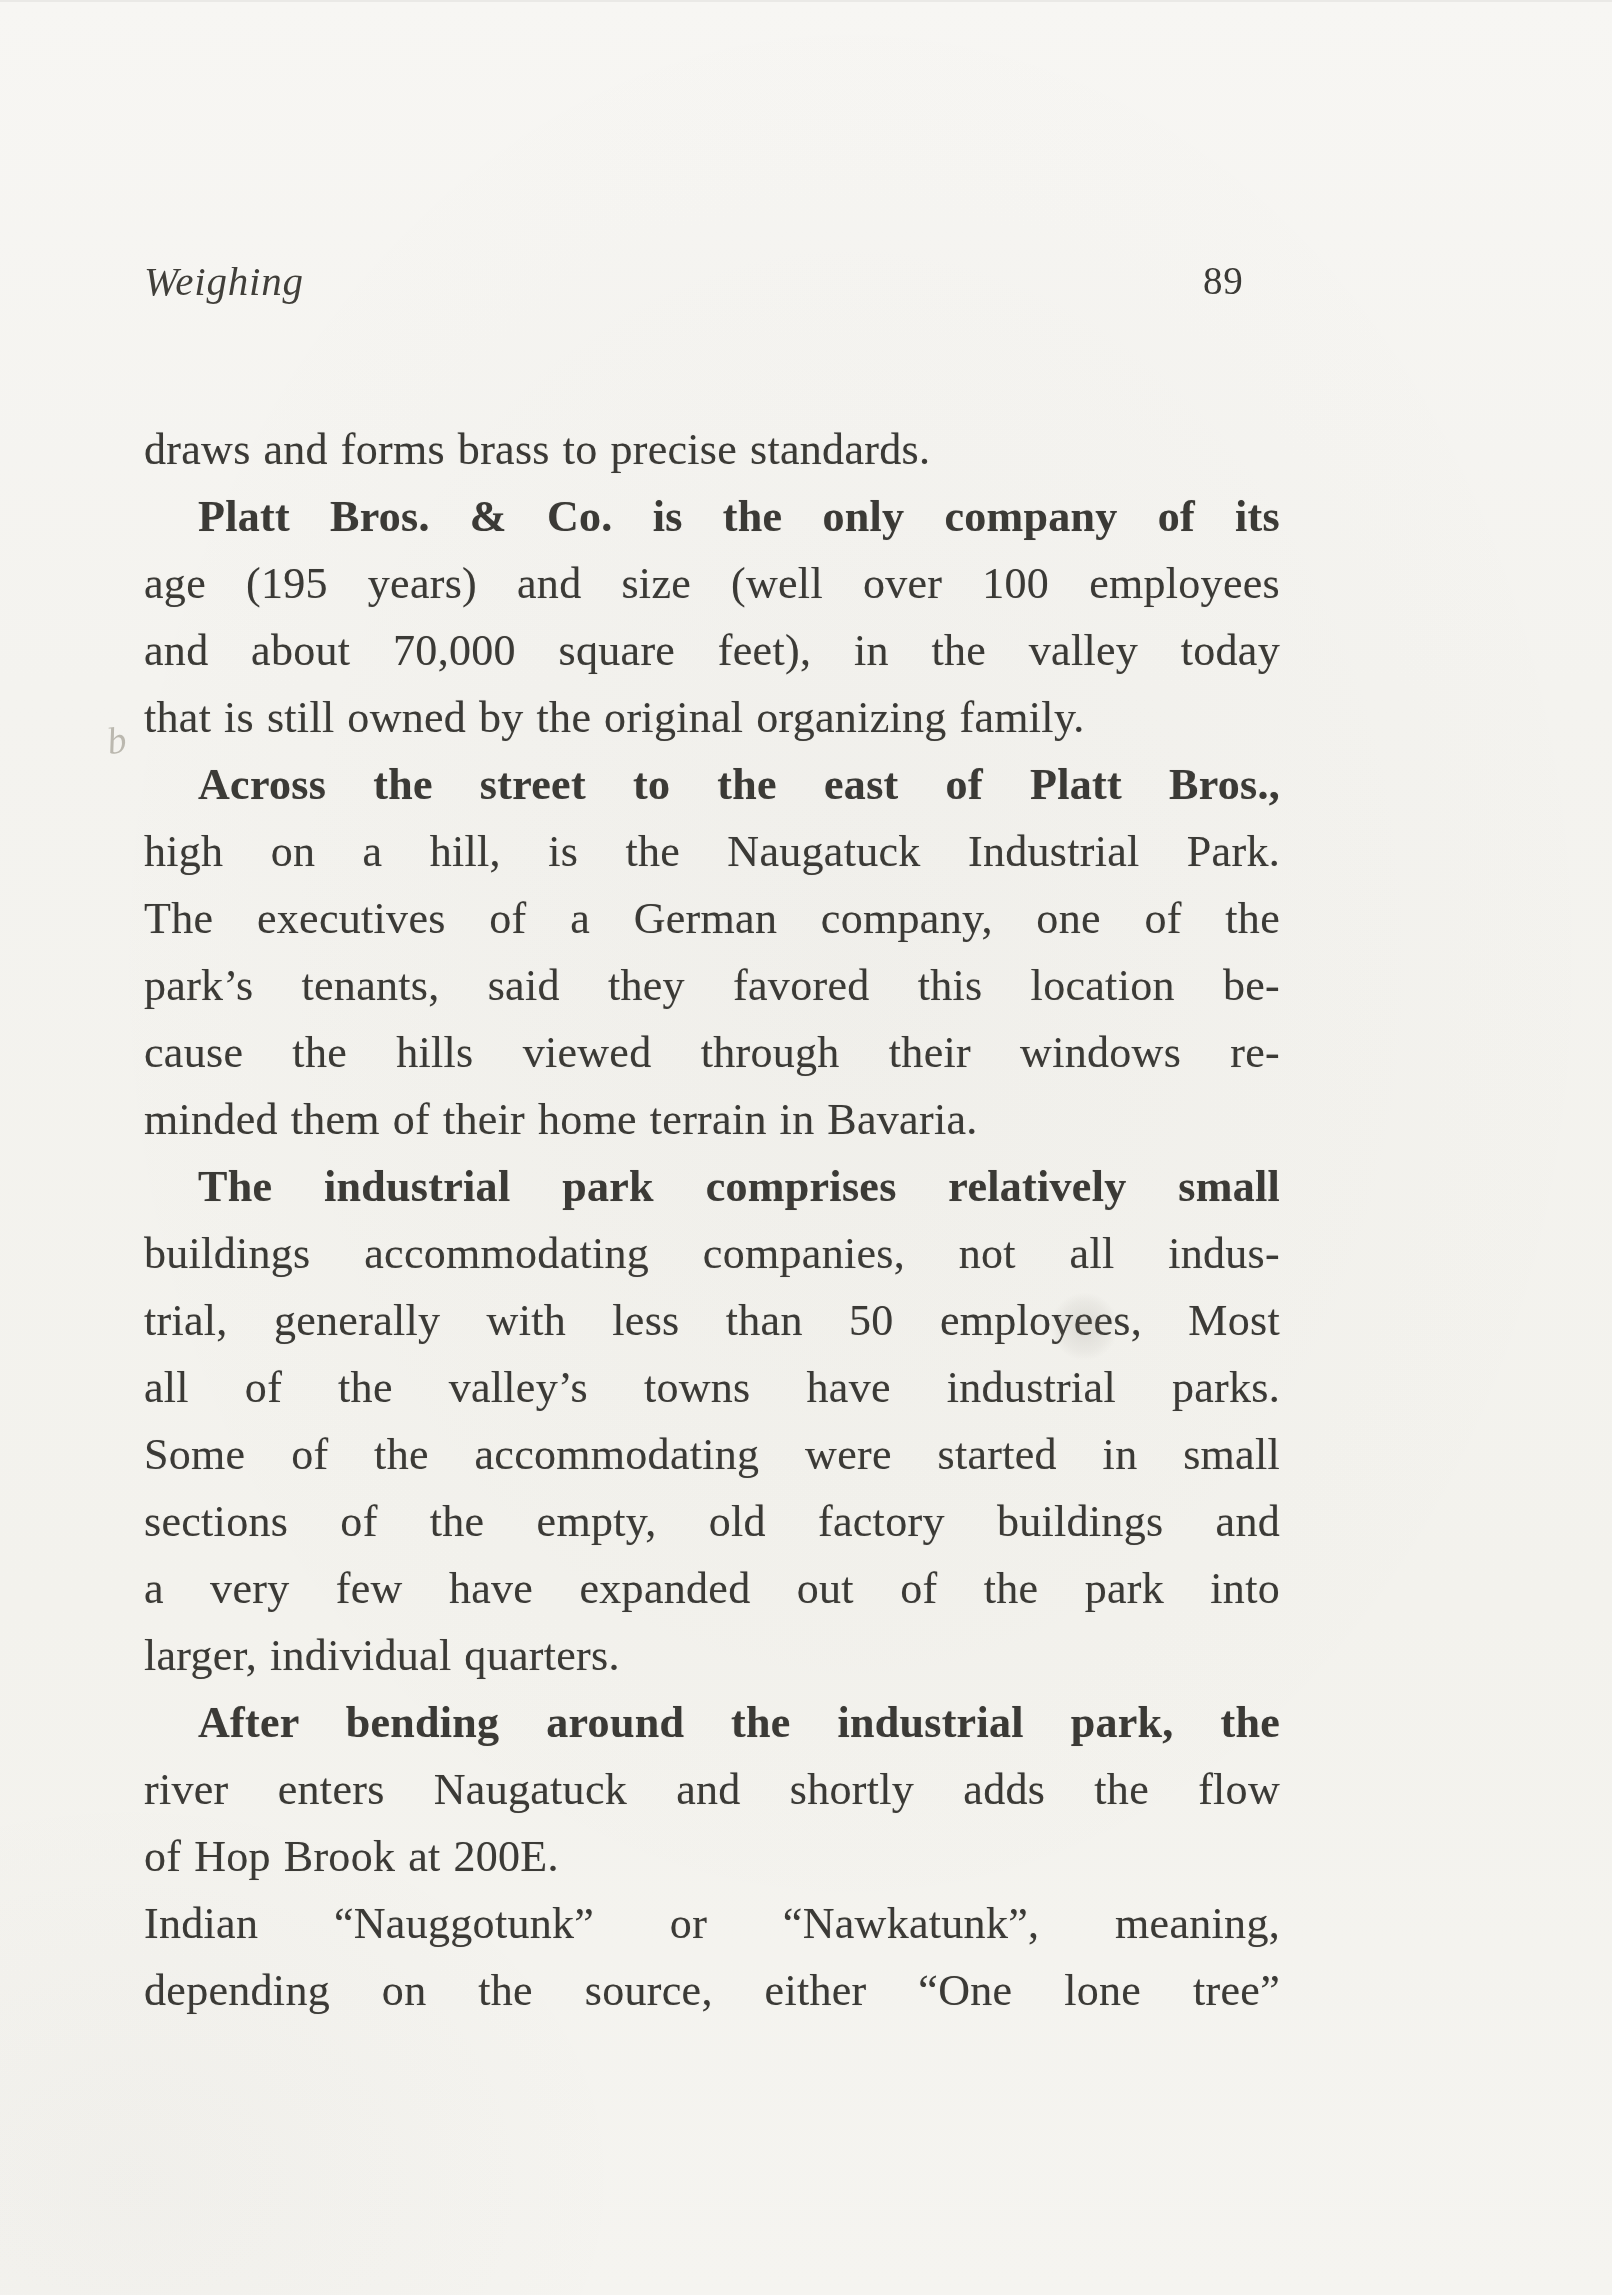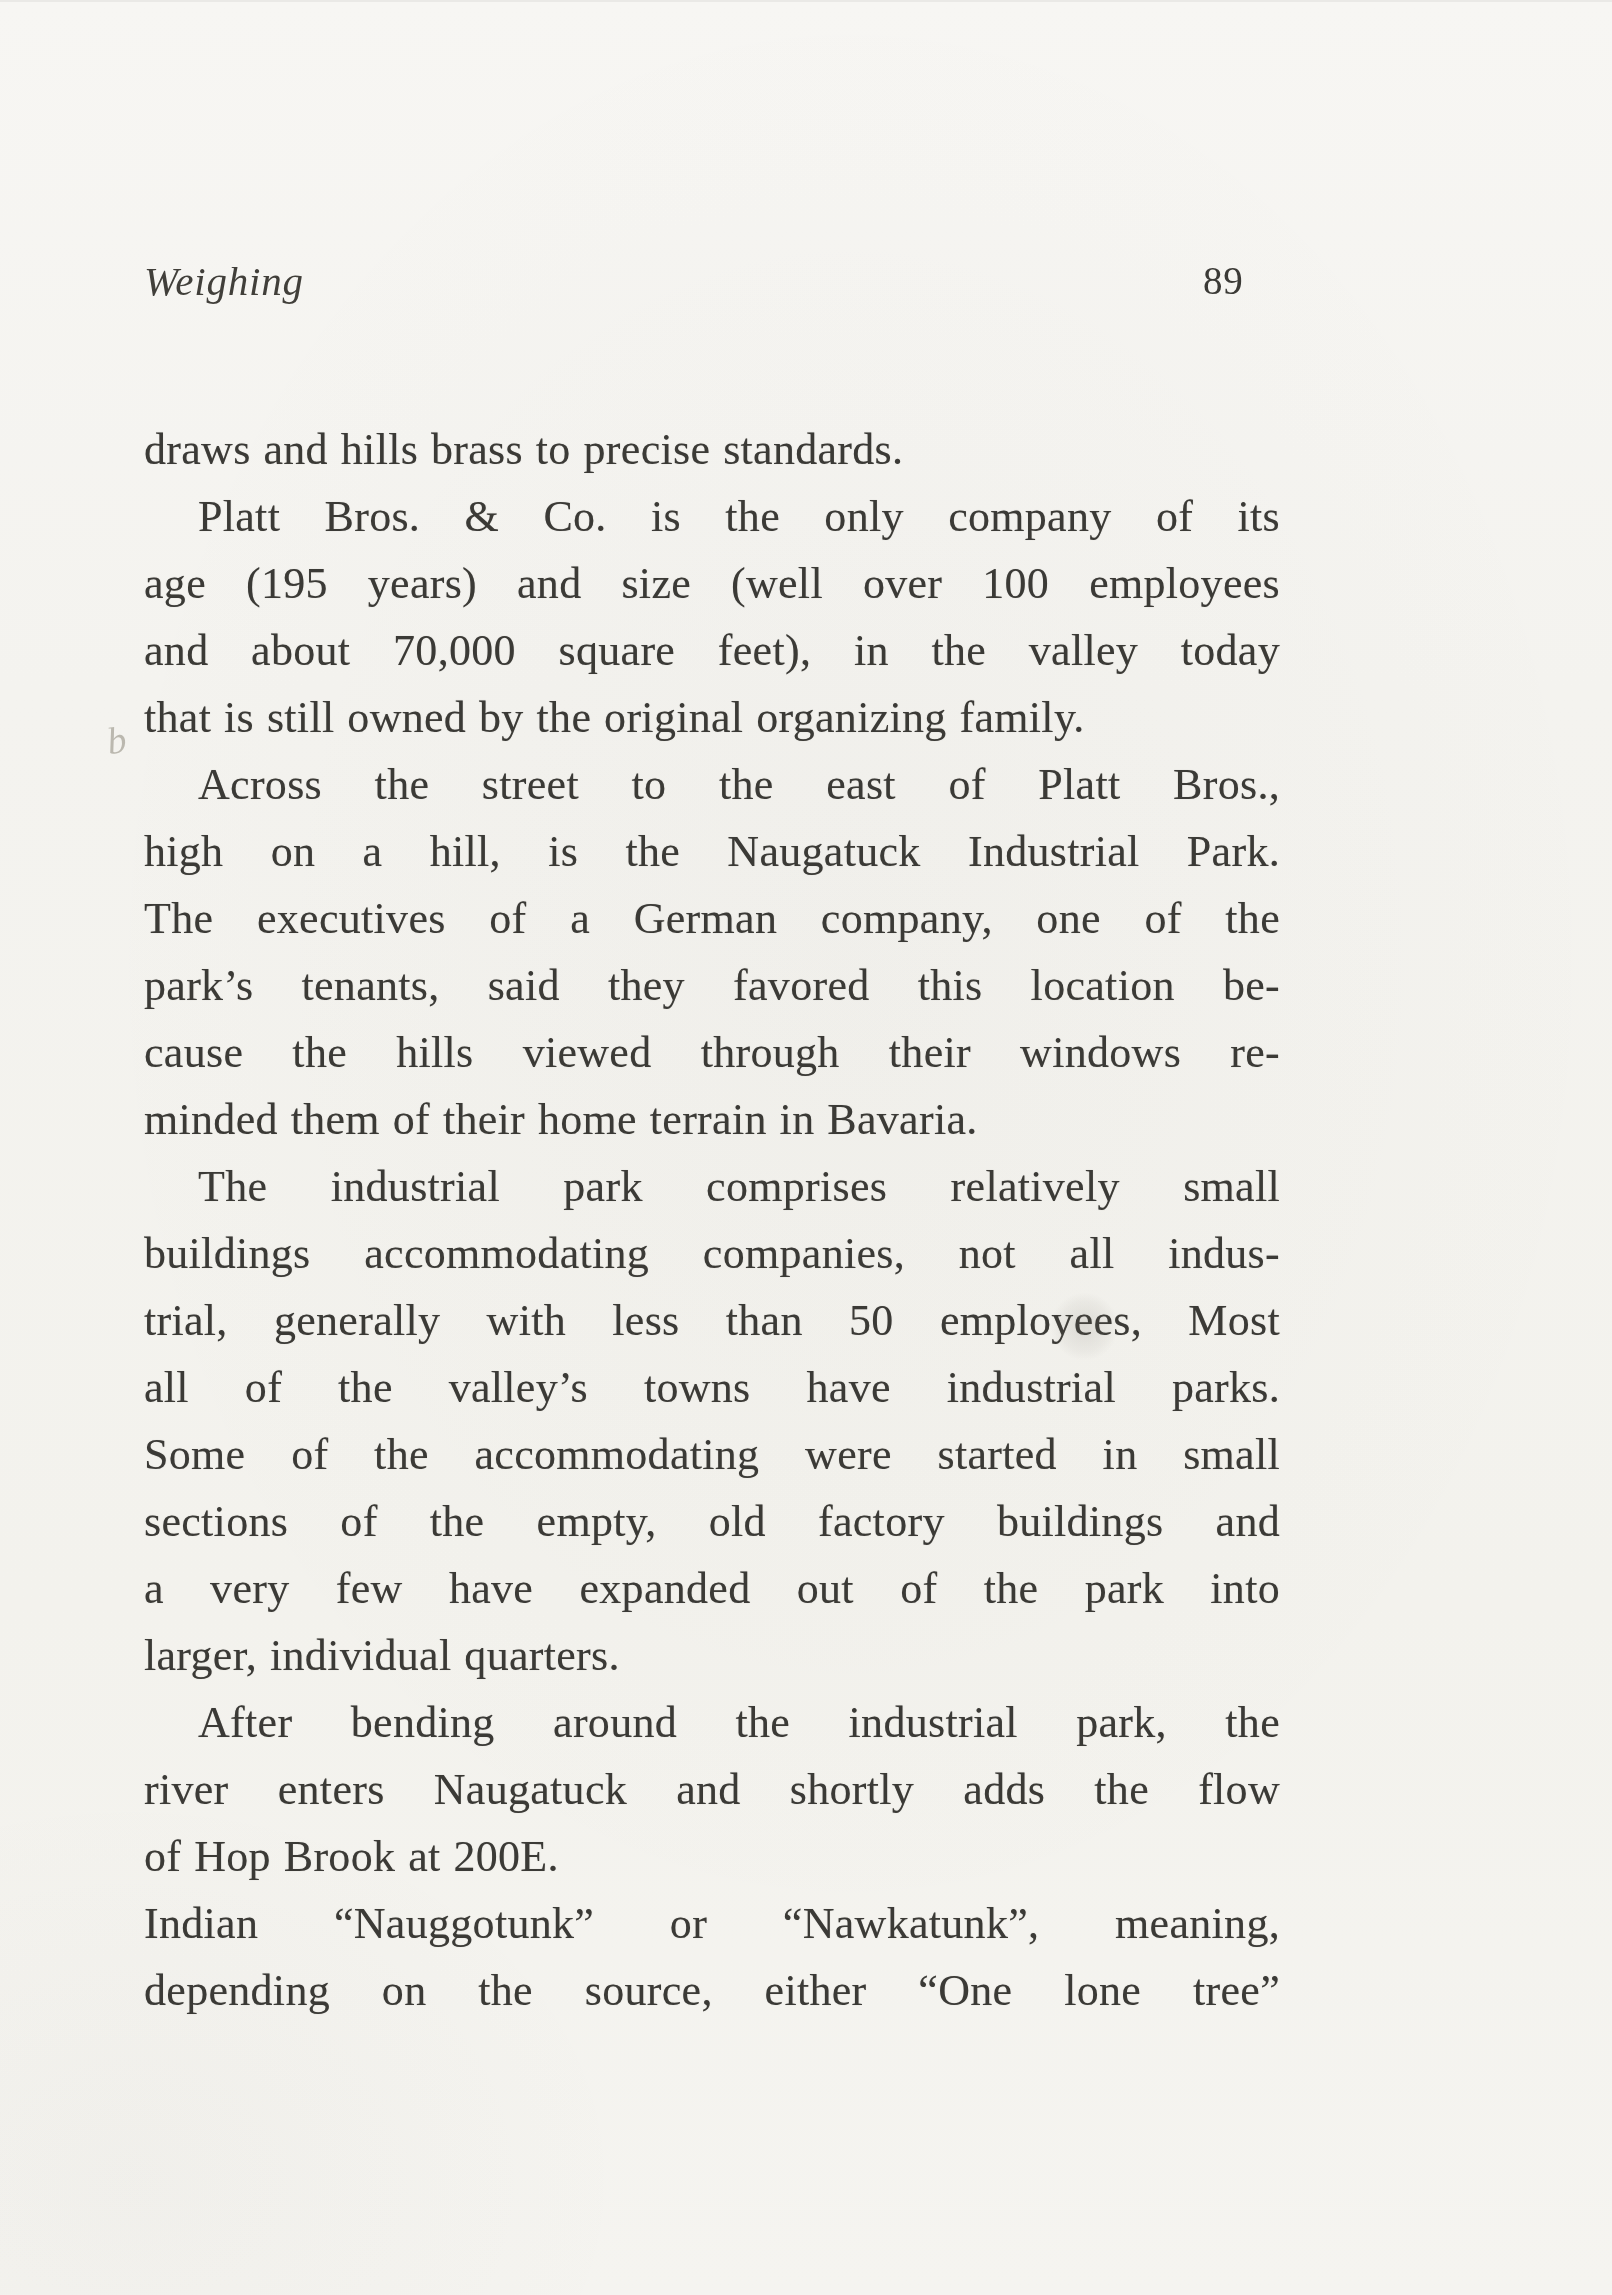--- a/index.html
+++ b/index.html
@@ -59,20 +59,21 @@
   .line {
     text-align: justify;
     text-align-last: justify;
     white-space: normal;
   }
   .line.end {
     text-align-last: left;
   }
   .line.indent {
     text-indent: 54px;
+    font-weight: bold;
   }
   .margin-mark {
     position: absolute;
     top: 718px;
     left: 107px;
     font-size: 38px;
     font-style: italic;
     color: #8d897c;
     opacity: 0.55;
     transform: rotate(-8deg);
@@ -89,21 +90,21 @@
 </style>
 </head>
 <body>
 
 <div class="page">
   <div class="running-head">Weighing</div>
 
   <div class="folio">89</div>
 
   <div class="body-text">
-      <div class="line end">draws and hills brass to precise standards.</div>
+      <div class="line end">draws and forms brass to precise standards.</div>
       <div class="line indent">Platt Bros. &amp; Co. is the only company of its</div>
       <div class="line">age (195 years) and size (well over 100 employees</div>
       <div class="line">and about 70,000 square feet), in the valley today</div>
       <div class="line end">that is still owned by the original organizing family.</div>
       <div class="line indent">Across the street to the east of Platt Bros.,</div>
       <div class="line">high on a hill, is the Naugatuck Industrial Park.</div>
       <div class="line">The executives of a German company, one of the</div>
       <div class="line">park’s tenants, said they favored this location be-</div>
       <div class="line">cause the hills viewed through their windows re-</div>
       <div class="line end">minded them of their home terrain in Bavaria.</div>

